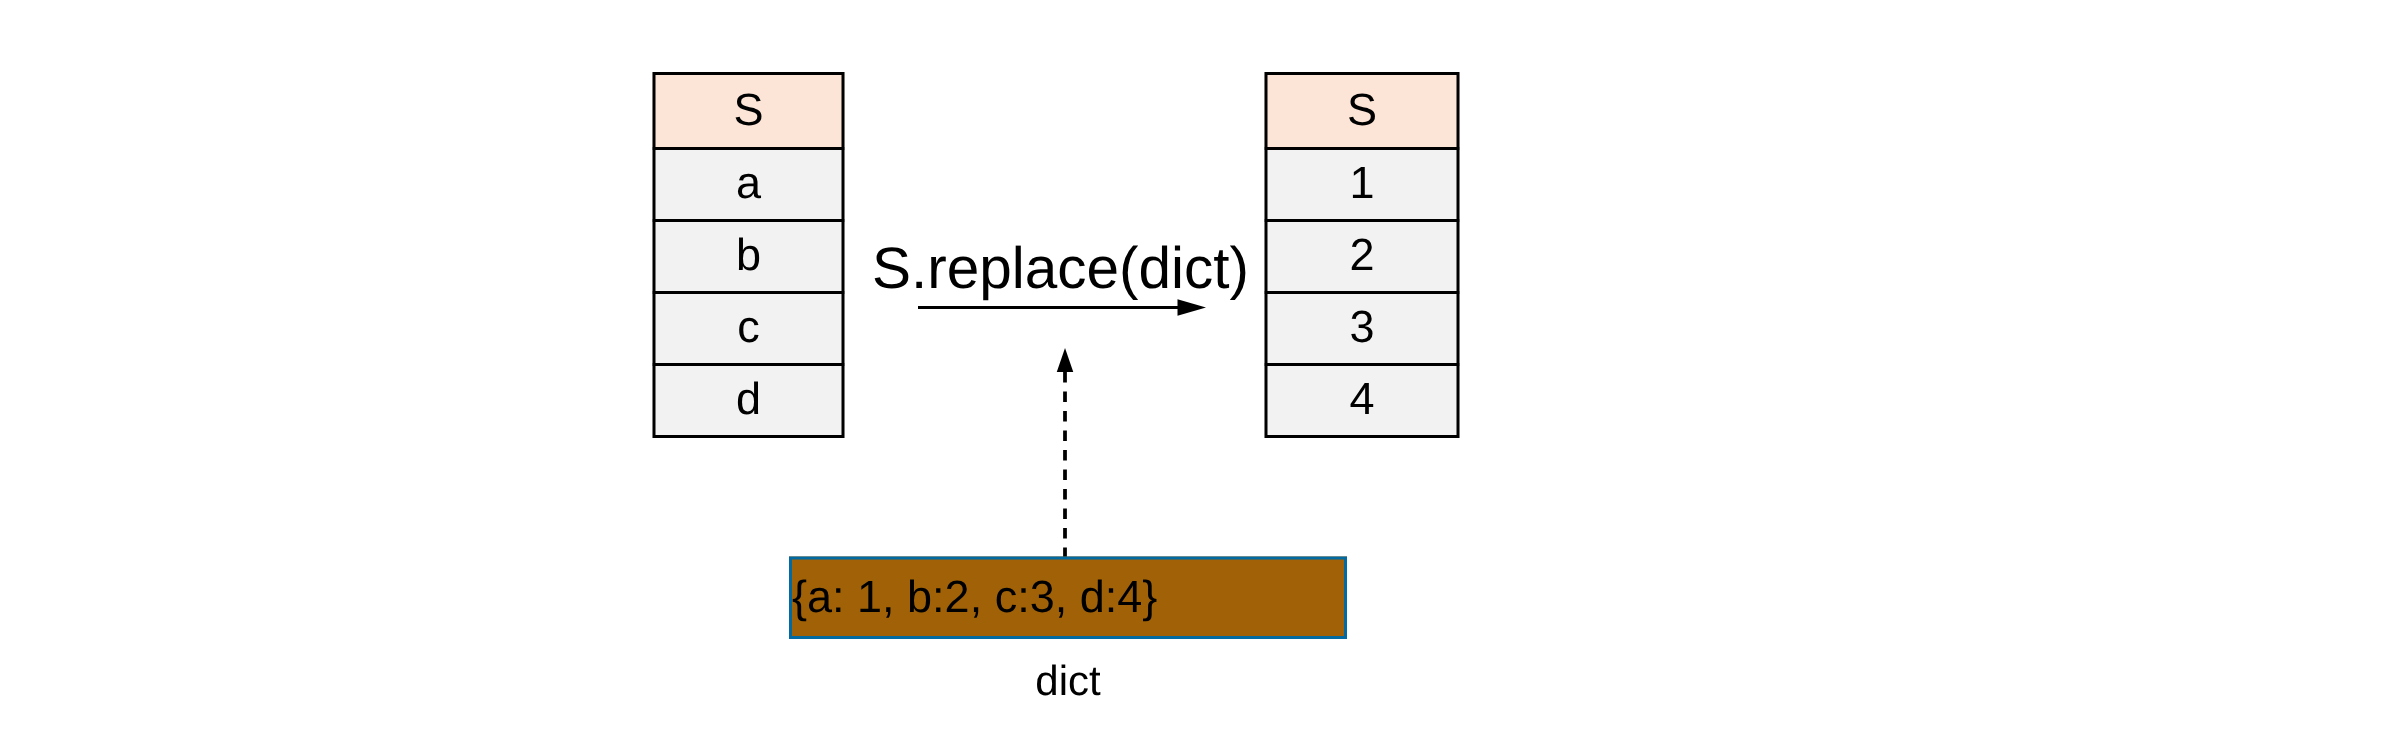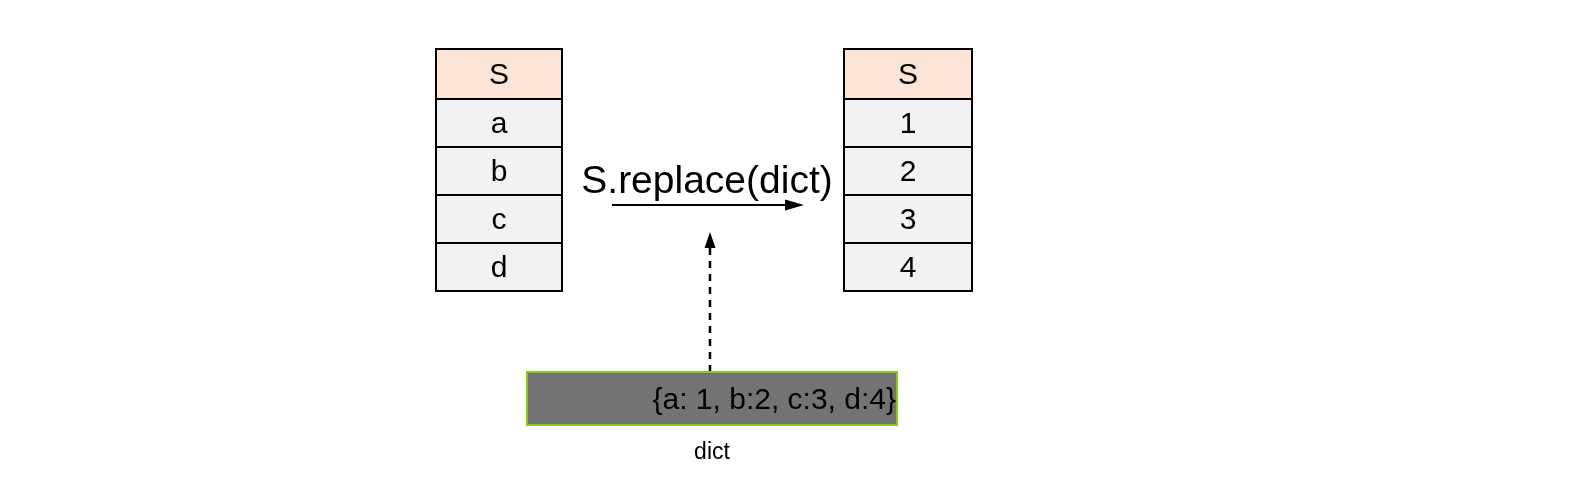--- a/index.html
+++ b/index.html
@@ -41,33 +41,33 @@
     line-height: 1.1;
     white-space: nowrap;
   }
   .arrow-svg { position: absolute; }
   .arrow-solid  { left: 608px; top: 196px; }
   .arrow-dashed { left: 700px; top: 230px; }
   .dict-box {
     position: absolute;
     left: 526px; top: 371px; width: 372px; height: 55px;
     box-sizing: border-box;
-    border: 2px solid #84cc16;
-    background: #737373;
+    border: 2px solid #0369a1;
+    background: #a16207;
     display: flex;
     align-items: center;
-    justify-content: flex-end;
+    justify-content: flex-start;
     font-size: 30px;
     white-space: nowrap;
   }
   .dict-label {
     position: absolute;
     left: 526px; top: 438px; width: 372px;
     text-align: center;
-    font-size: 23px;
+    font-size: 28px;
   }
 </style>
 </head>
 <body>
 
 <div class="canvas">
 
   <div class="series-table table-left">
     <div class="cell header">S</div>
     <div class="cell body">a</div>

